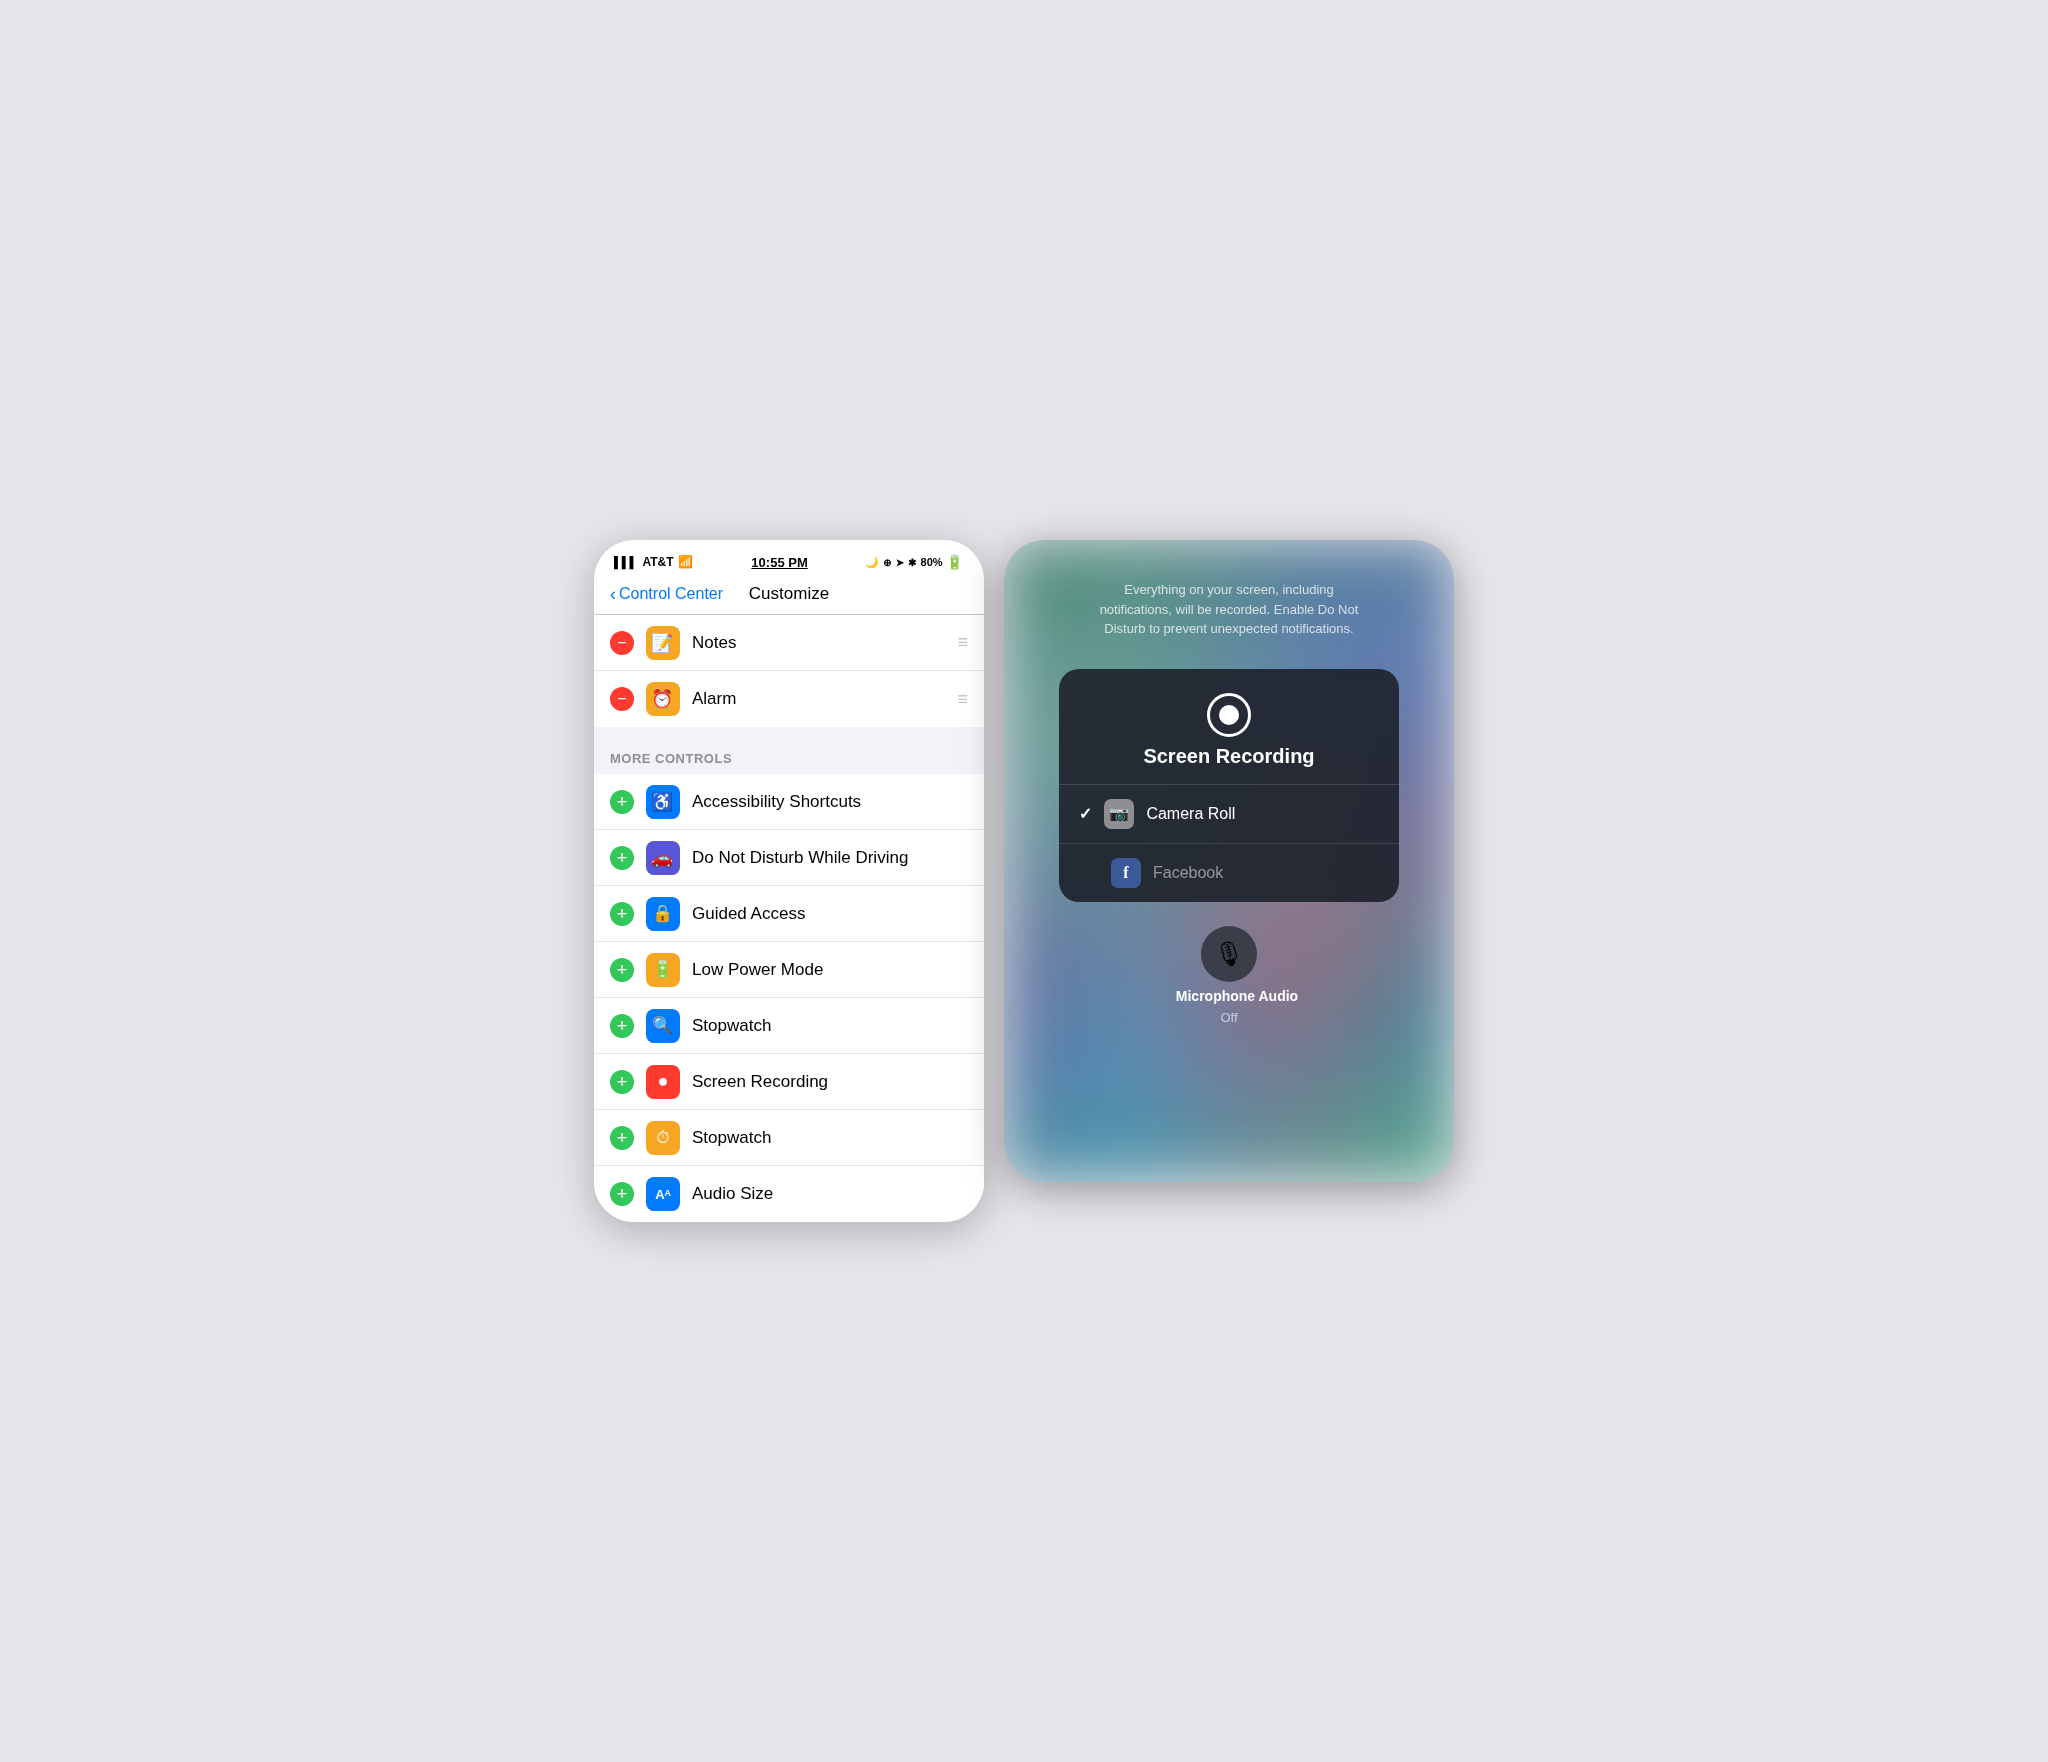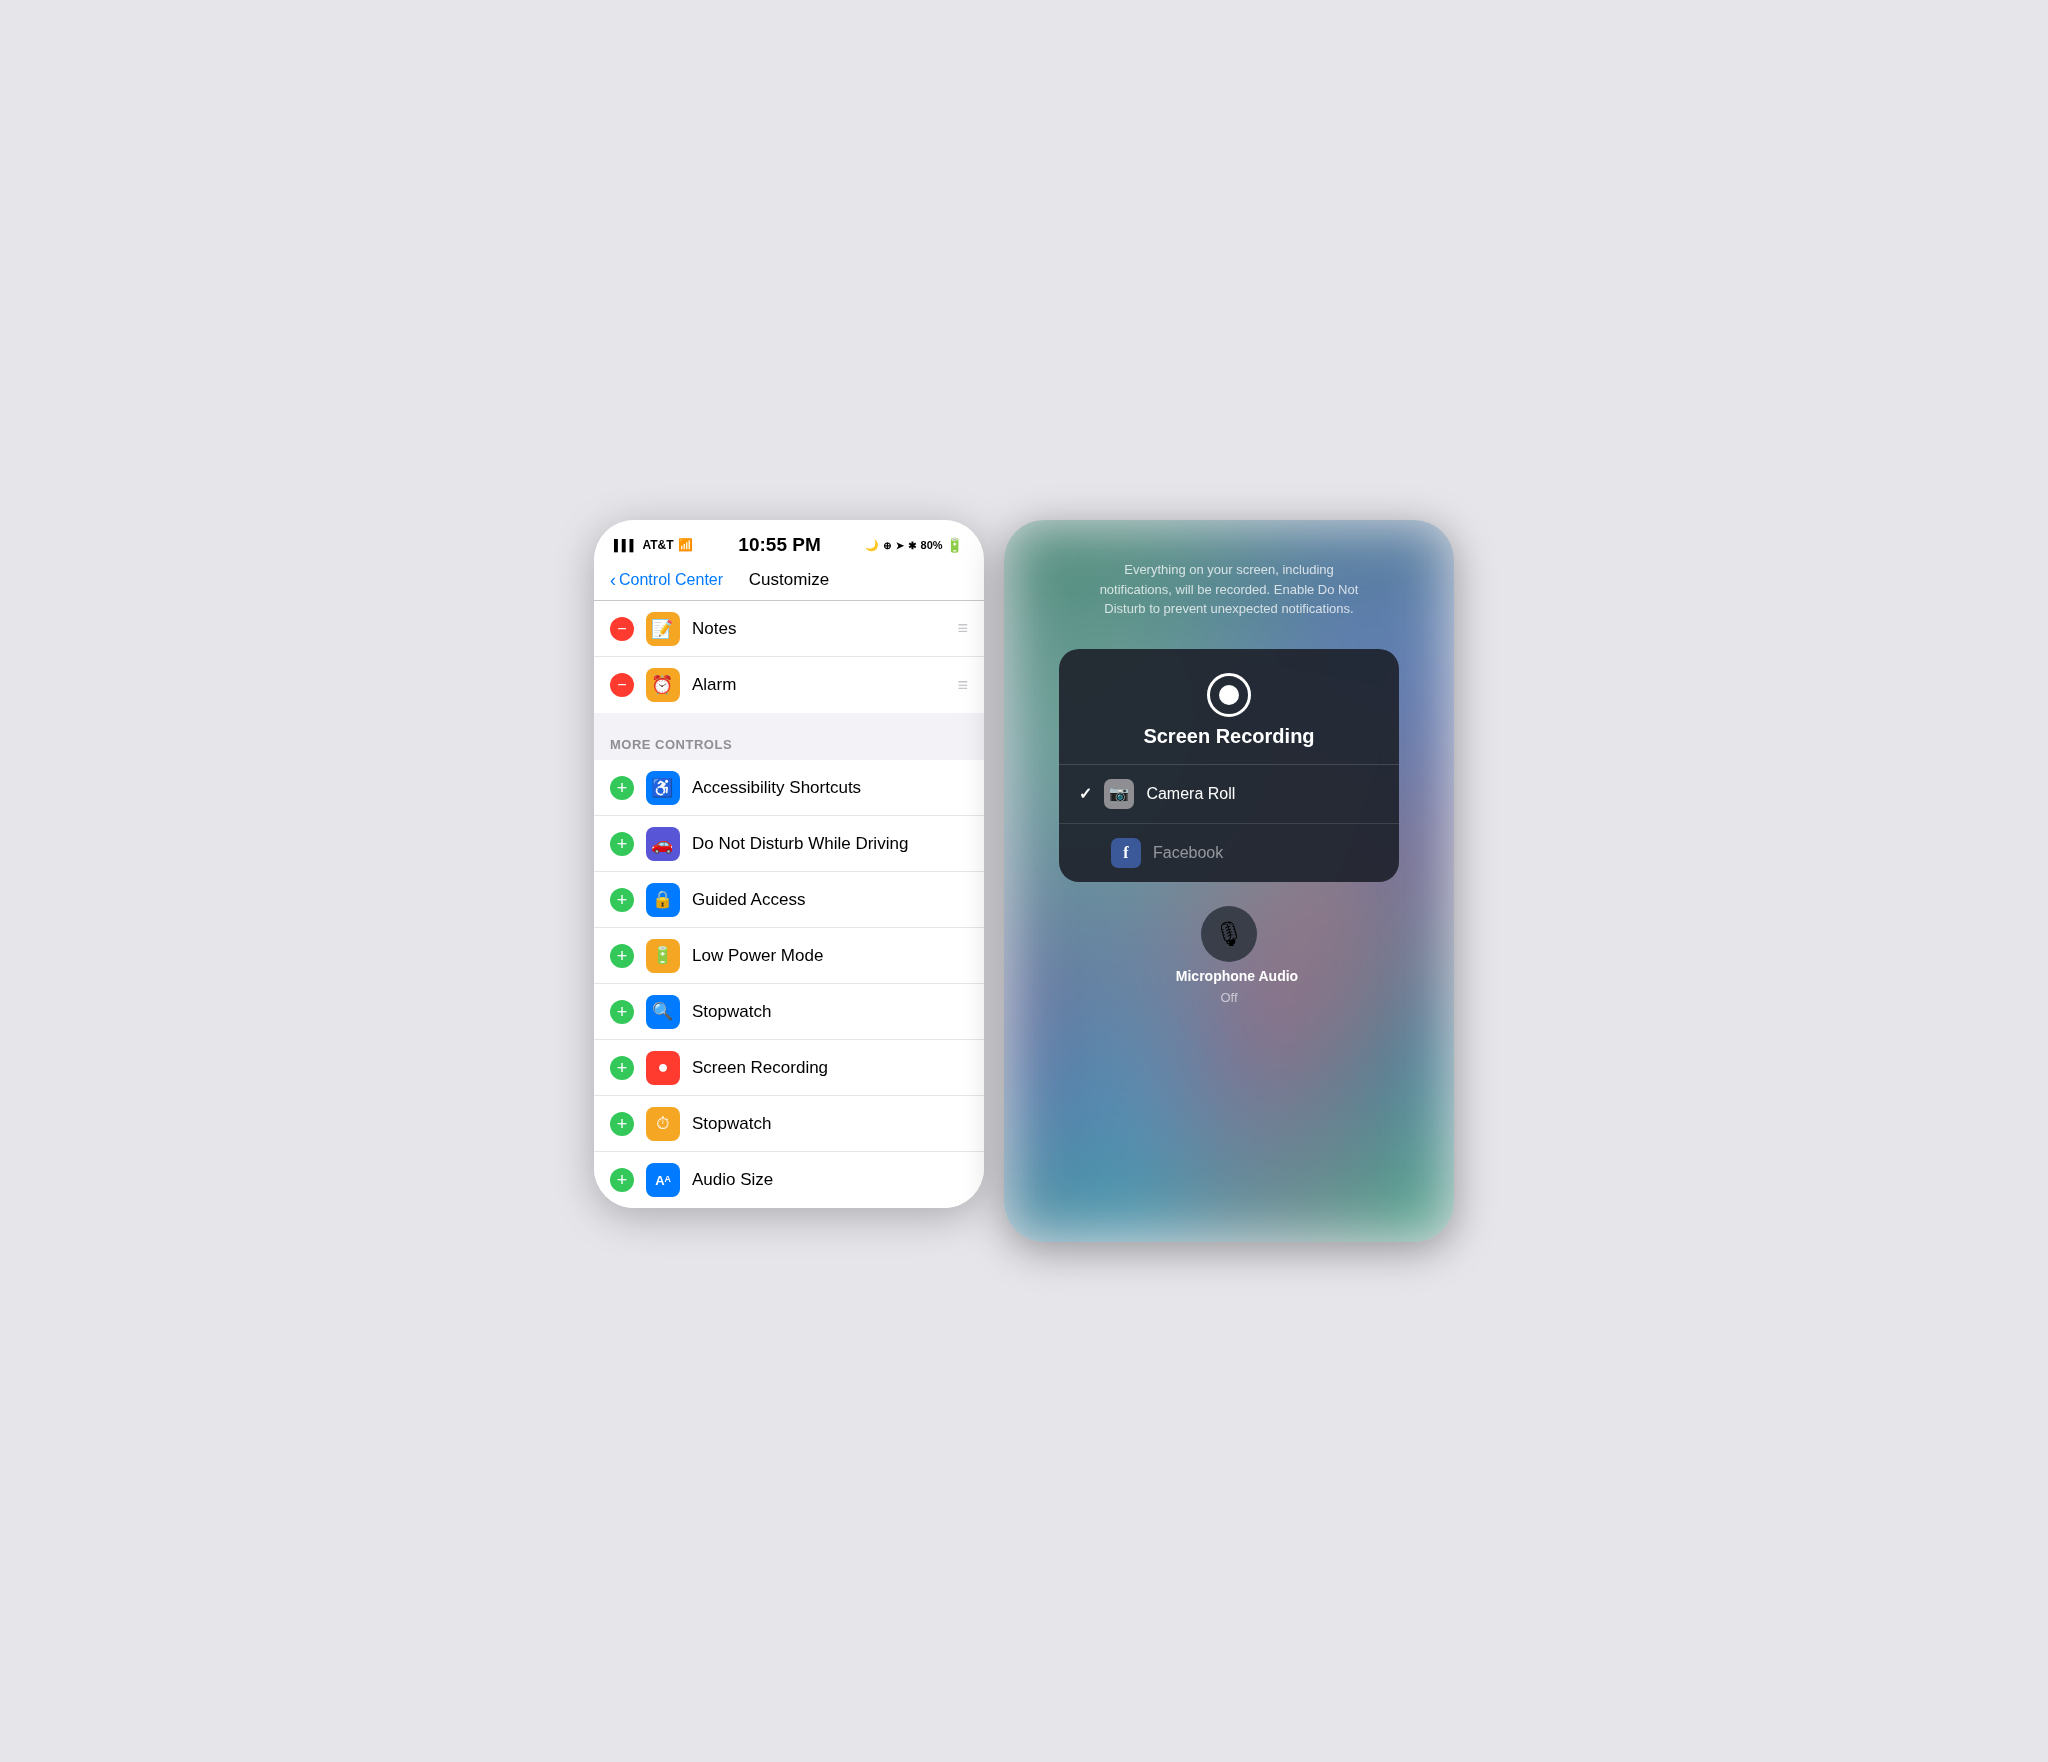--- a/index.html
+++ b/index.html
@@ -29,21 +29,21 @@
     .status-bar {
       background: #fff;
       padding: 14px 20px 6px;
       display: flex;
       justify-content: space-between;
       align-items: center;
       font-size: 12px;
       font-weight: 600;
     }
     .status-left { display: flex; align-items: center; gap: 5px; }
-    .status-center { font-size: 19px; font-weight: 600; }
+    .status-center { font-size: 13px; font-weight: 600; text-decoration: underline; }
     .status-right { display: flex; align-items: center; gap: 4px; font-size: 11px; }
     .nav-back {
       position: absolute;
       left: 16px;
       display: flex;
       align-items: center;
       color: #007aff;
       font-size: 16px;
       gap: 3px;
     }
@@ -113,21 +113,21 @@
       font-size: 13px;
       font-weight: 600;
       color: #8e8e93;
       letter-spacing: 0.5px;
       background: #f2f2f7;
     }
 
     
     .iphone-right {
       width: 450px;
-      height: 722px;
+      height: 642px;
       border-radius: 40px;
       overflow: hidden;
       box-shadow: 0 8px 40px rgba(0,0,0,0.35);
       position: relative;
     }
     .blurred-bg {
       position: absolute;
       inset: 0;
       background: 
         radial-gradient(ellipse at 20% 30%, rgba(120,180,140,0.7) 0%, transparent 50%),

